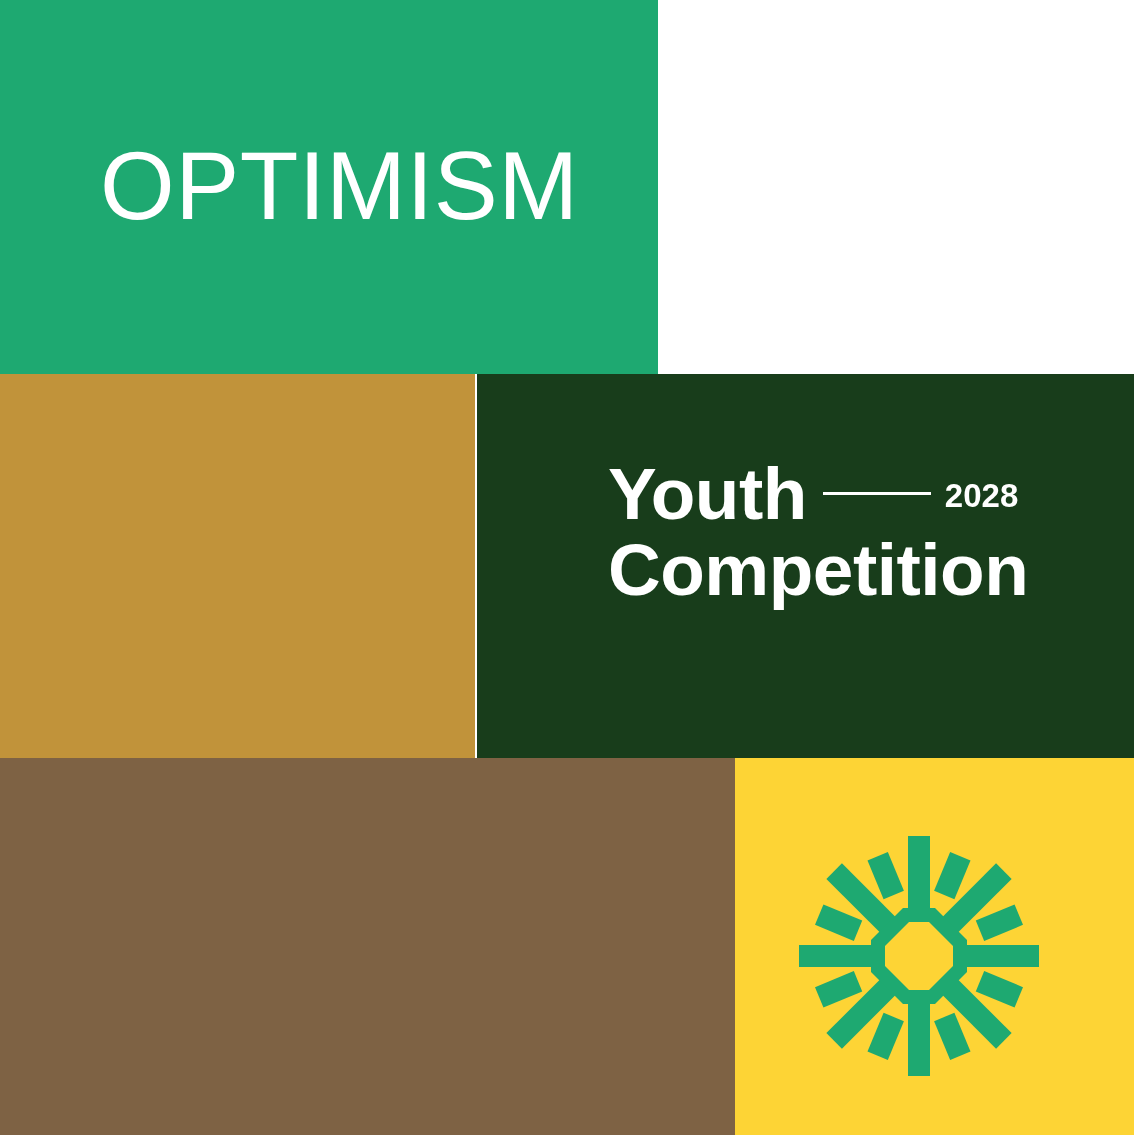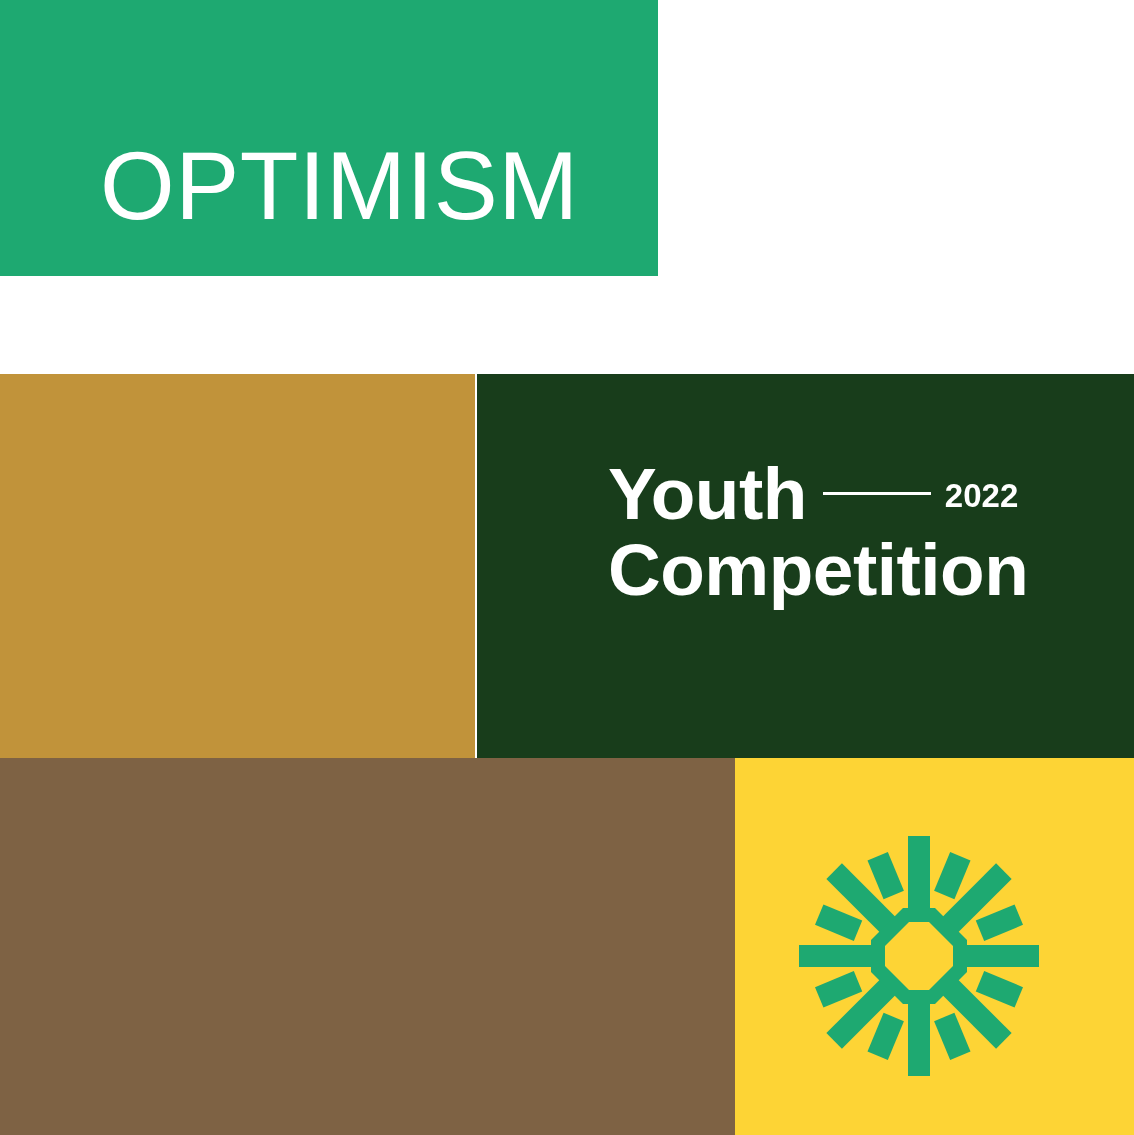--- a/index.html
+++ b/index.html
@@ -17,21 +17,21 @@
     overflow: hidden;
     background: #ffffff;
   }
 
   
   .block-optimism {
     position: absolute;
     left: 0;
     top: 0;
     width: 658px;
-    height: 276px;
+    height: 374px;
     background: #1EA971;
   }
   .block-white {
     position: absolute;
     left: 658px;
     top: 0;
     width: 476px;
     height: 374px;
     background: #FFFFFF;
   }
@@ -163,21 +163,21 @@
   <div class="block-coming">
     <div class="label-coming">COMING
 SOON</div>
   </div>
 
   <div class="block-title">
     <div class="title-inner">
       <div class="title-line1">
         <span class="title-main">Youth</span>
         <span class="title-rule"></span>
-        <span class="title-year">2022</span>
+        <span class="title-year">2028</span>
       </div>
       <div class="title-line3">Competition</div>
     </div>
   </div>
 
   <div class="block-encourage">
     
   </div>
 
   <div class="block-burst">

